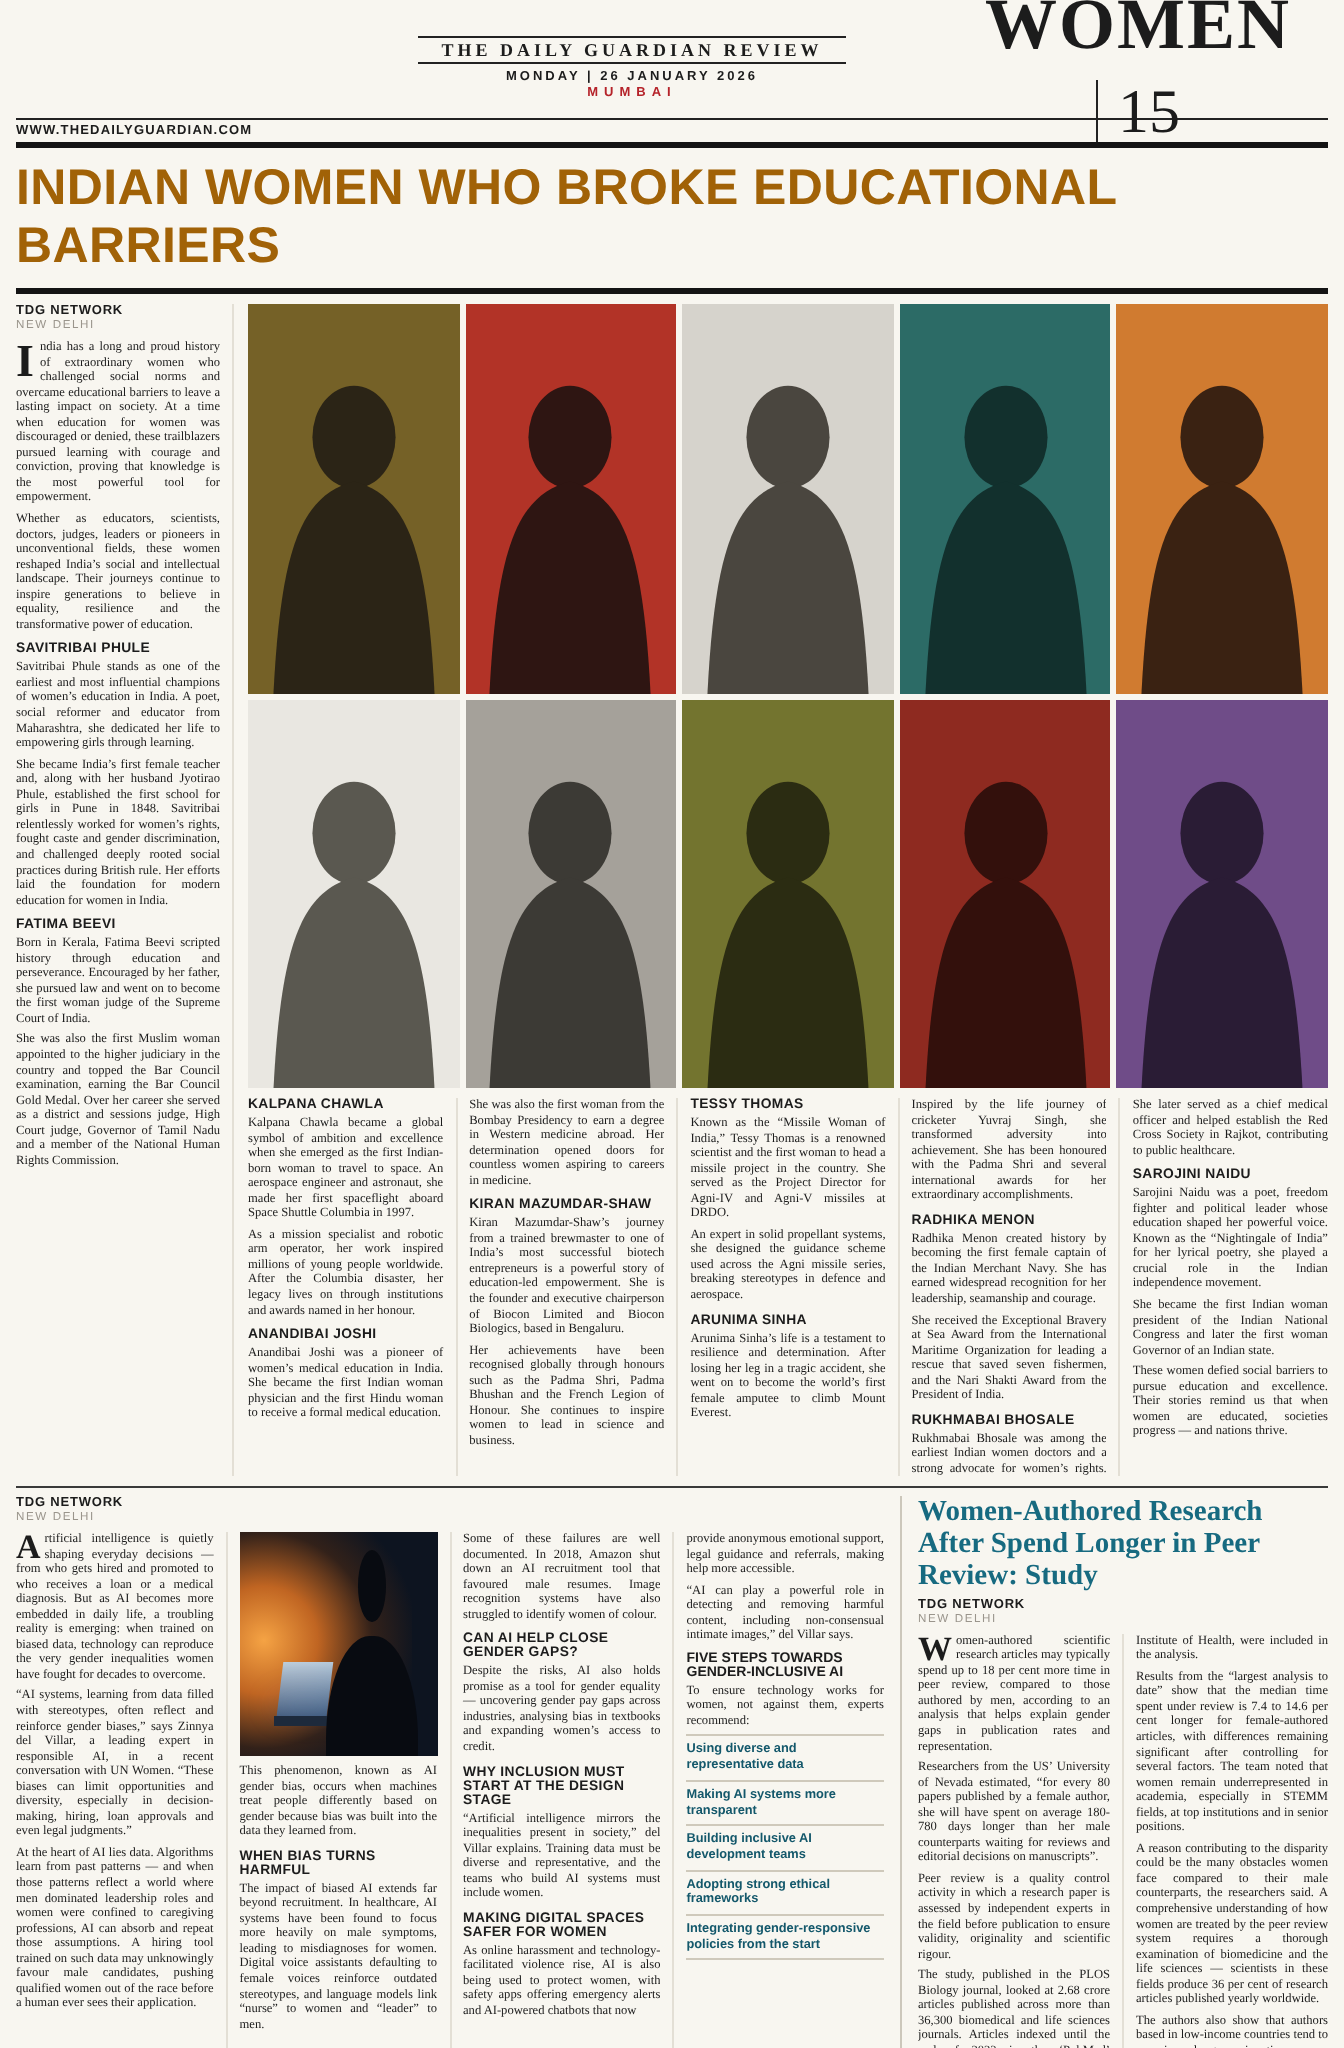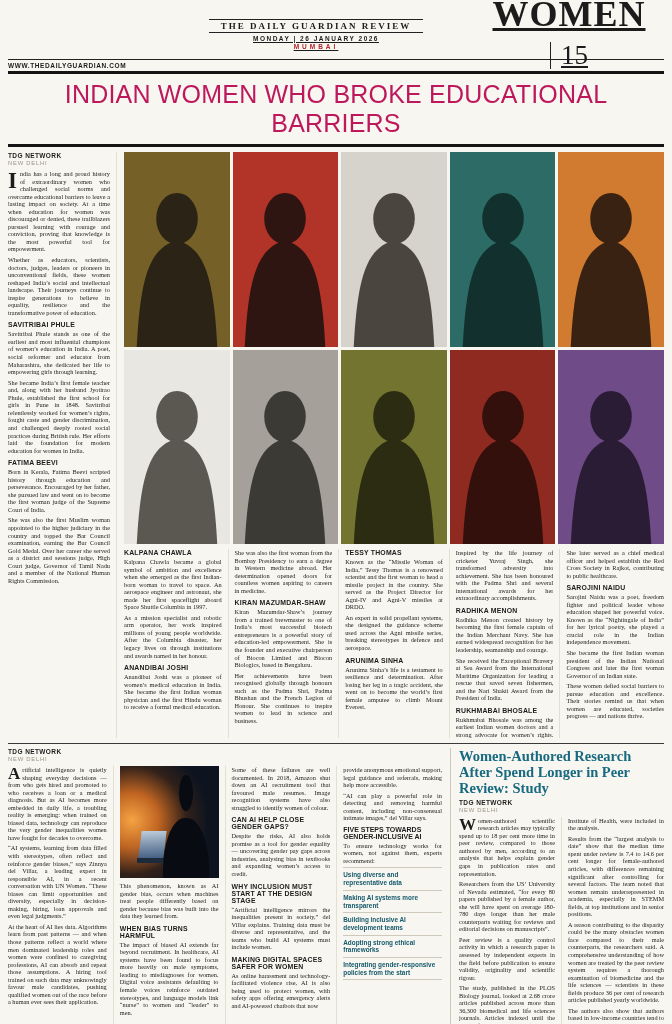--- a/index.html
+++ b/index.html
@@ -1,37 +1,37 @@
 <!DOCTYPE html>
 <html><head>
 <meta charset="utf-8">
 <style>
   html,body{margin:0;padding:0;background:#9a9a9a;}
   .page{width:672px;height:1024px;margin:0 auto;background:#f8f6f0;color:#1c1c1c;
         font-family:"Liberation Serif",serif;box-sizing:border-box;padding:8px 8px 6px;
         overflow:hidden;position:relative;}
   
-  .masthead{display:flex;align-items:center;height:48px;text-decoration:underline;}
+  .masthead{display:flex;align-items:center;height:48px;}
   .mast-spacer{width:150px;}
   .mast-center{flex:1;text-align:center;}
   .mast-title{display:inline-block;font-size:9px;font-weight:700;letter-spacing:2px;
               border-top:1px solid #222;border-bottom:1px solid #222;padding:1px 12px;}
   .mast-date{font-family:"Liberation Sans",sans-serif;font-weight:700;font-size:6.5px;
              letter-spacing:1.5px;margin-top:2px;}
   .mast-city{font-family:"Liberation Sans",sans-serif;font-weight:700;font-size:6.5px;
              letter-spacing:3px;margin-top:1px;}
   .mast-right{width:190px;display:flex;align-items:center;justify-content:flex-end;gap:10px;flex-direction:column;}
   .section-name{font-size:36px;line-height:1;letter-spacing:1px;font-weight:600;}
-  .page-num{font-size:27px;line-height:1;border-left:1.5px solid #222;padding-left:10px;font-weight:400;}
+  .page-num{font-size:31px;line-height:1;border-left:1.5px solid #222;padding-left:10px;font-weight:400;}
   .url-row{border-top:1px solid #222;margin-top:3px;padding:2px 0 1px;
            font-family:"Liberation Sans",sans-serif;font-weight:700;font-size:6.5px;letter-spacing:.6px;}
   
   .band{border-top:3px solid #141414;border-bottom:3px solid #141414;padding:6px 0;margin:1px 0 5px;}
-  .band h1{margin:0;text-align:center;font-family:"Liberation Sans",sans-serif;
-           font-weight:400;font-size:25px;letter-spacing:.2px;color:#be185d;}
+  .band h1{margin:0;text-align:left;font-family:"Liberation Sans",sans-serif;
+           font-weight:700;font-size:25px;letter-spacing:.2px;color:#a16207;}
   
   .byline{font-family:"Liberation Sans",sans-serif;font-weight:700;font-size:6.5px;letter-spacing:.4px;}
   .dateline{font-family:"Liberation Sans",sans-serif;font-size:5.8px;color:#9a958c;
             letter-spacing:.8px;margin:1px 0 4px;}
   p.body{margin:0 0 3px;font-size:6.3px;line-height:1.2;text-align:justify;}
   h3.sec{margin:5px 0 2px;font-family:"Liberation Sans",sans-serif;font-weight:700;
          font-size:6.9px;letter-spacing:.2px;}
   .lead::first-letter{float:left;font-size:23px;line-height:.78;padding:2px 3px 0 0;font-weight:700;}
   
   .main-article{display:flex;gap:7px;height:586px;overflow:hidden;}

